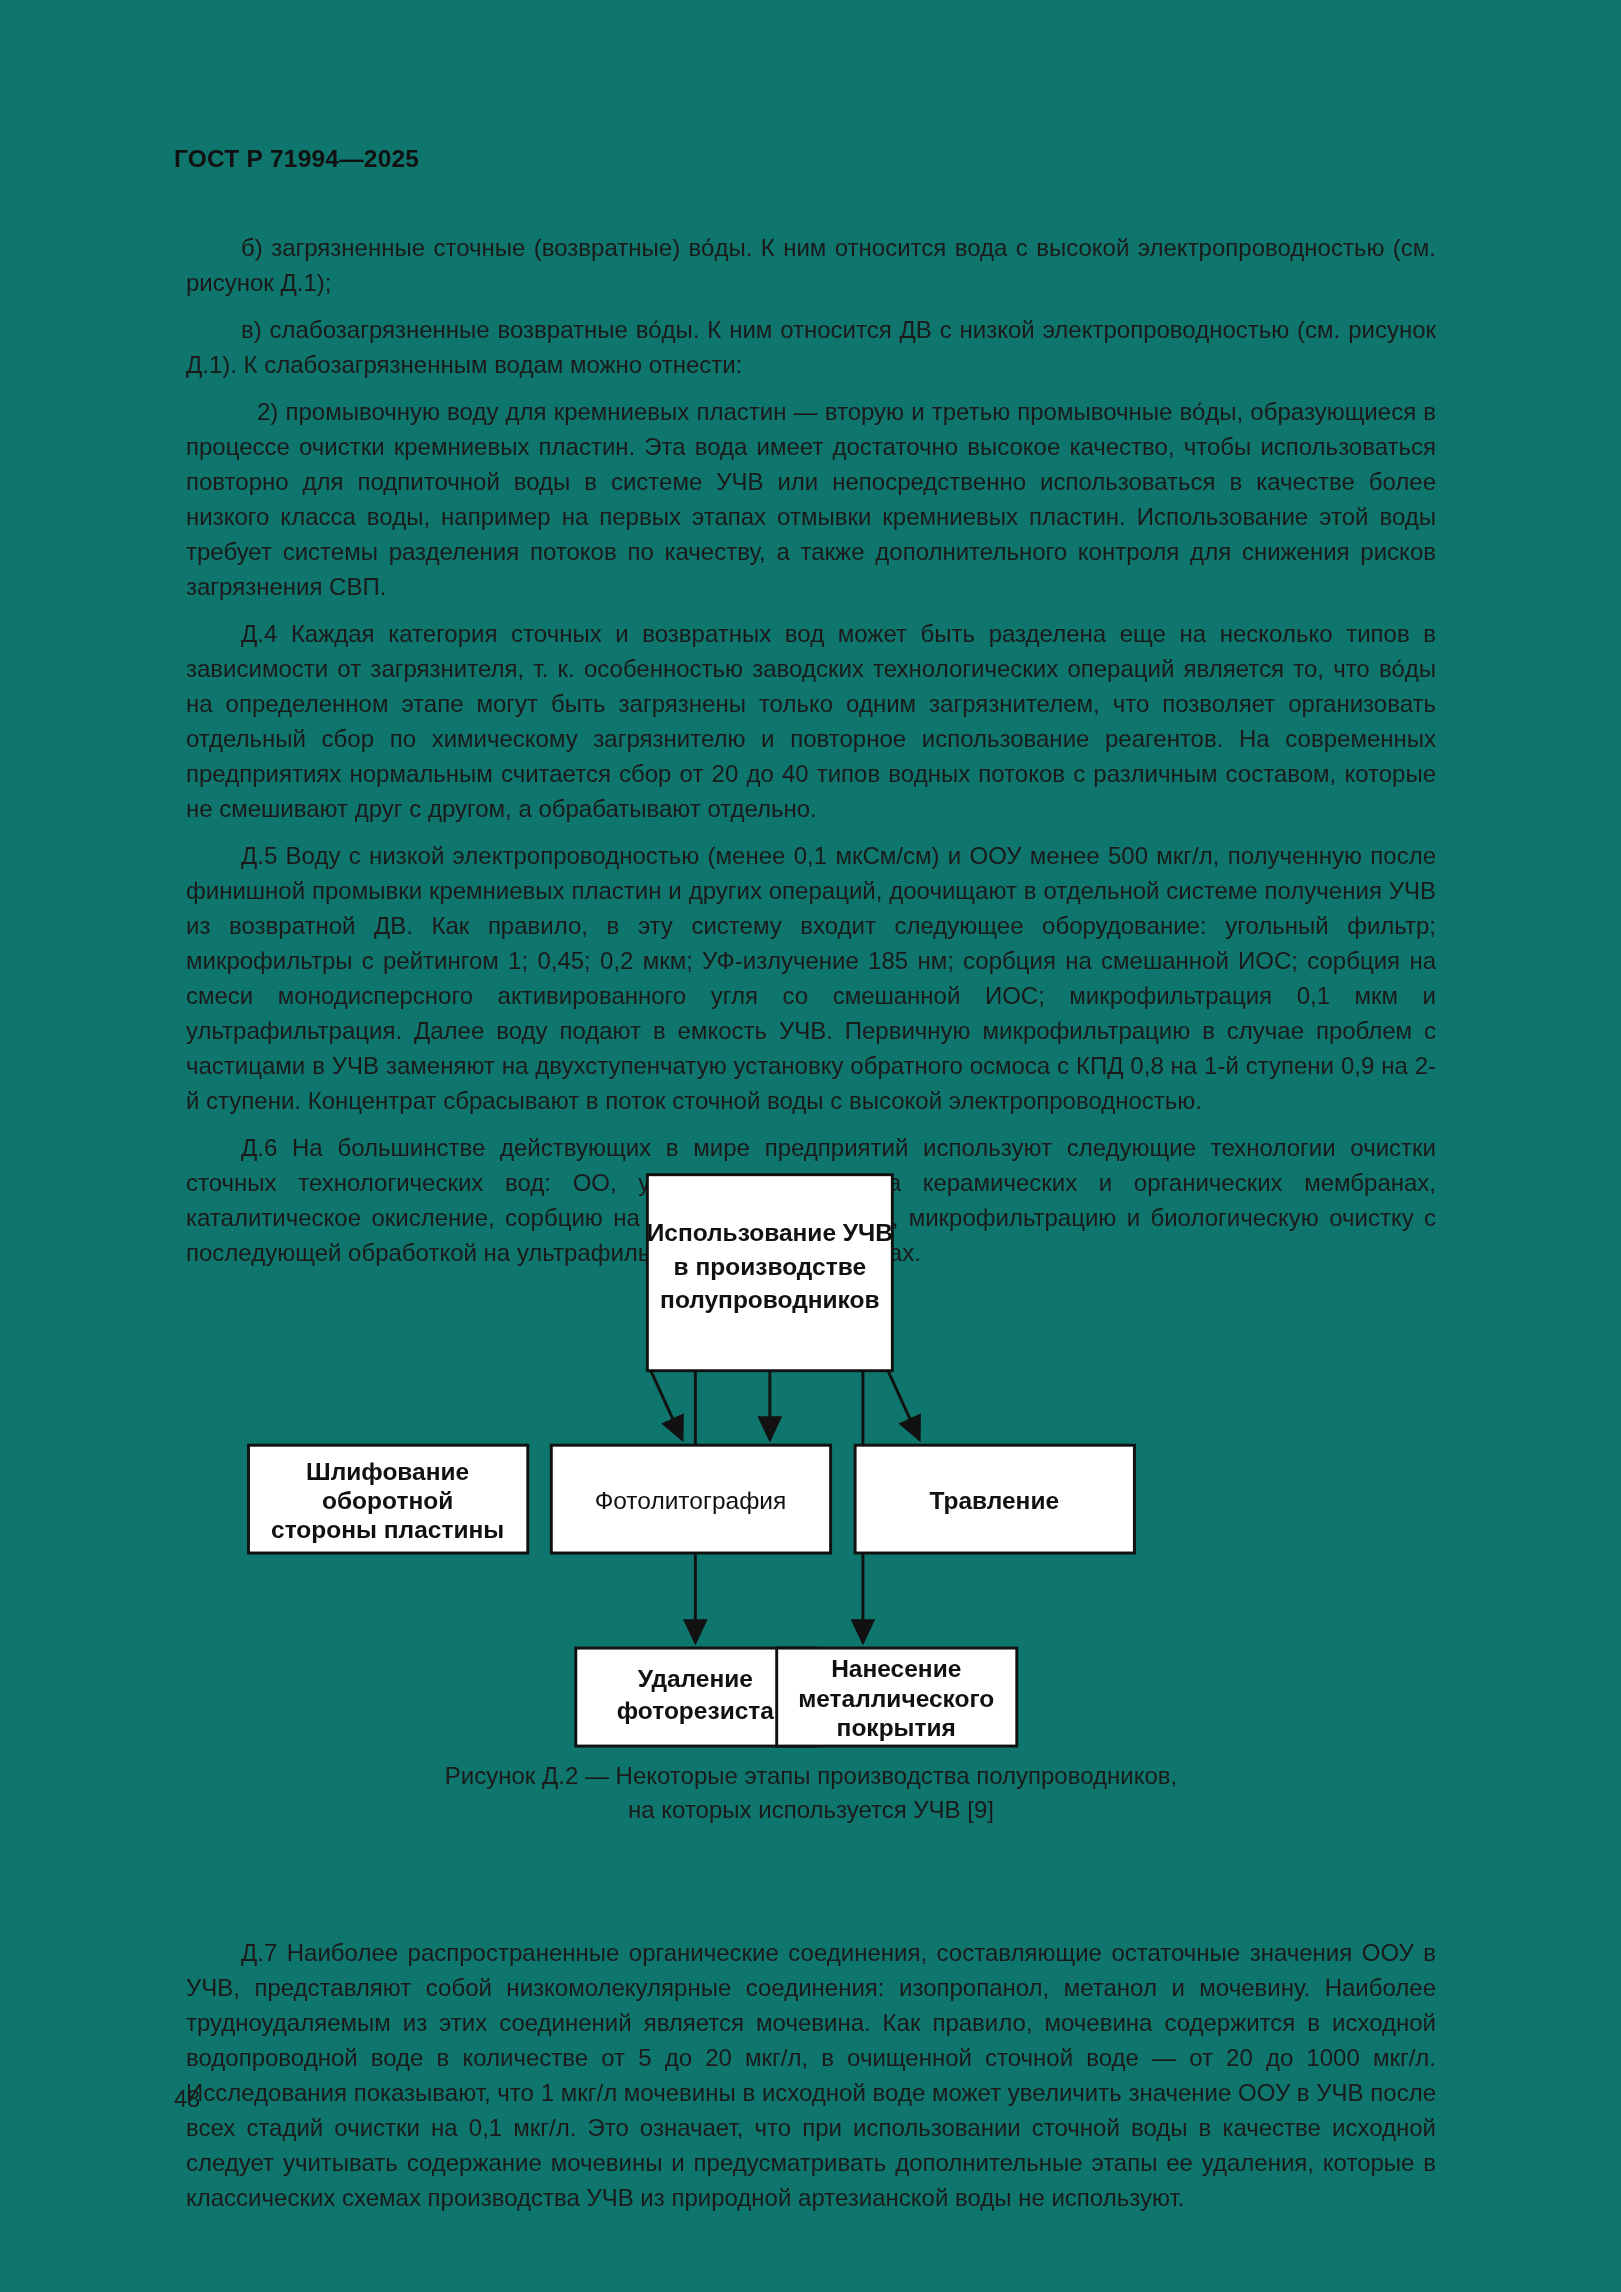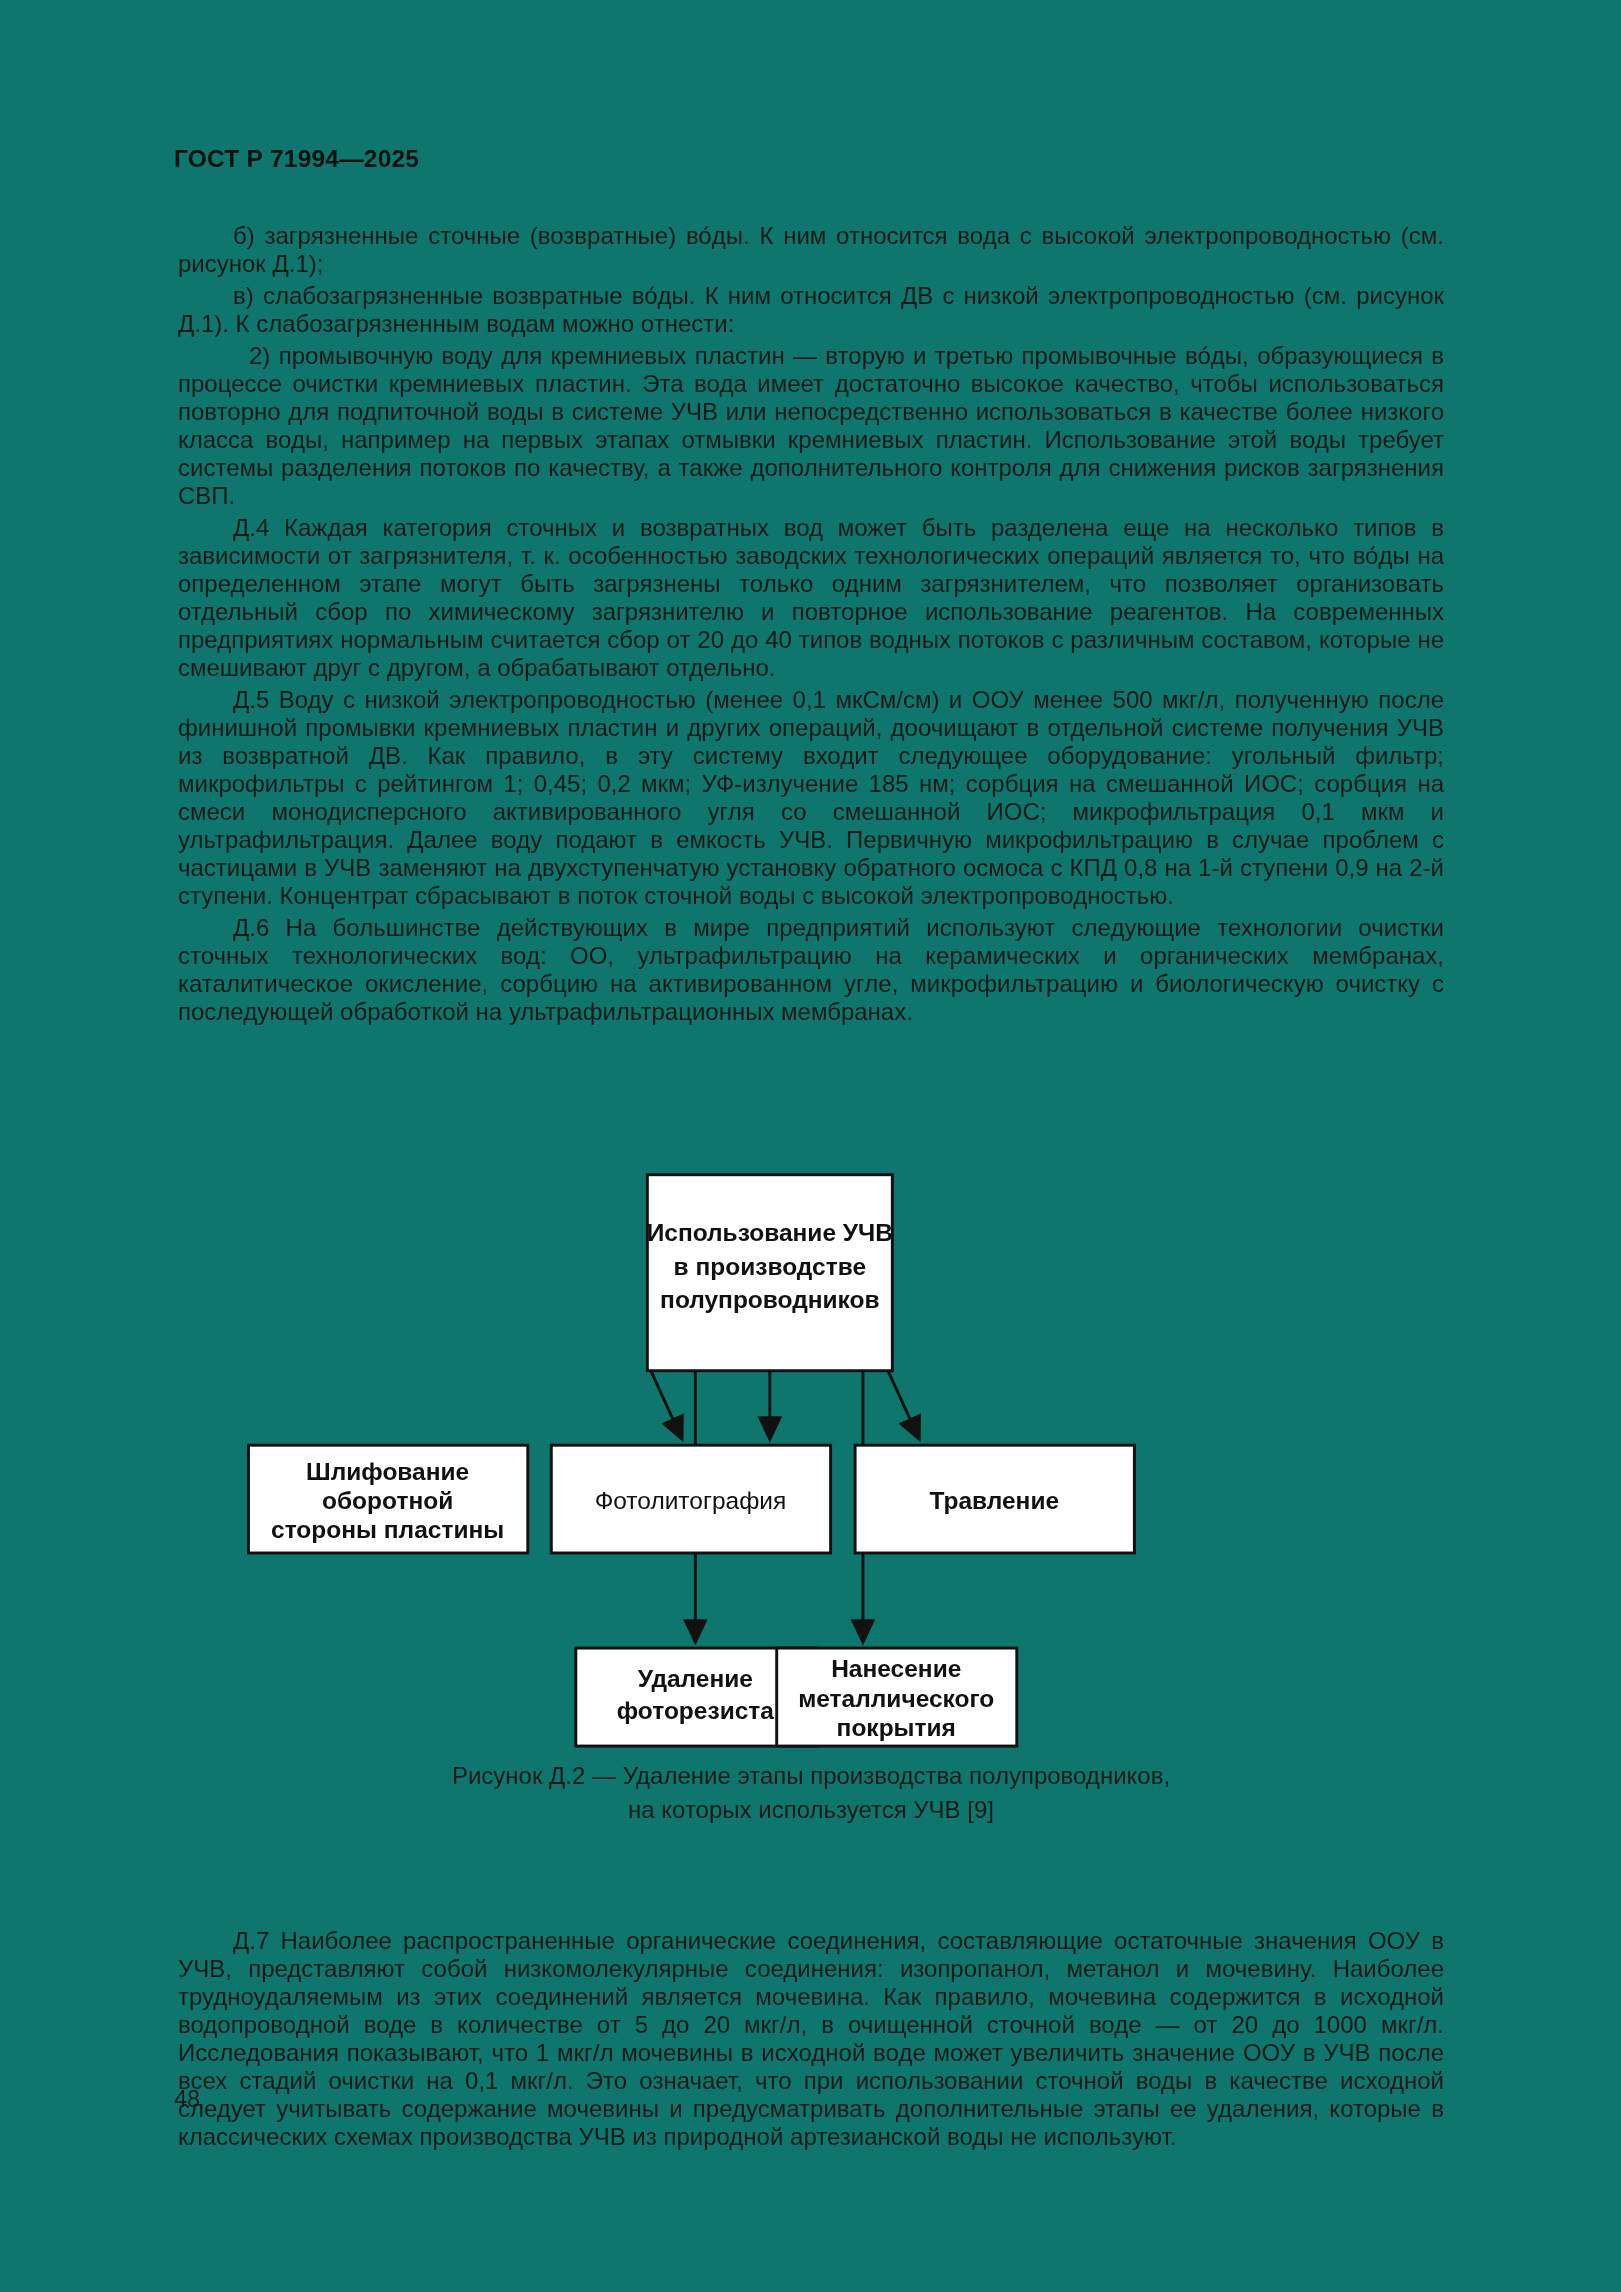--- a/index.html
+++ b/index.html
@@ -31,23 +31,23 @@
 
   
   .content {
     position: absolute;
     left: 174px;
     top: 218px;
     width: 1274px;
   }
 
   p.t {
-    margin: 4px;
+    margin: 12px;
     font-size: 24px;
-    line-height: 28px;
+    line-height: 35px;
     text-align: justify;
     text-justify: inter-word;
     hyphens: manual;
     color: #1a1a1a;
   }
   p.t.ind-a { text-indent: 55px; }
   p.t.ind-b { text-indent: 71px; }
 
   
   .figure {
@@ -155,21 +155,21 @@
 
       <rect x="615" y="497" width="245" height="100" fill="#ffffff" stroke="#111111" stroke-width="3"></rect>
       <text class="nbox-text" x="737" y="527" text-anchor="middle">Нанесение</text>
       <text class="nbox-text" x="737" y="557" text-anchor="middle">металлического</text>
       <text class="nbox-text" x="737" y="587" text-anchor="middle">покрытия</text>
 
     </svg>
   </div>
 
   <div class="fig-caption">
-    <div>Рисунок Д.2 — Удаление этапы производства полупроводников,</div>
+    <div>Рисунок Д.2 — Некоторые этапы производства полупроводников,</div>
     <div>на которых используется УЧВ [9]</div>
   </div>
 
   <div class="content-lower">
     <p class="t ind-a">Д.7 Наиболее распространенные органические соединения, составляющие остаточные значения ООУ в УЧВ, представляют собой низкомолекулярные соединения: изопропанол, метанол и мочевину. Наиболее трудноудаляемым из этих соединений является мочевина. Как правило, мочевина содержится в исходной водопроводной воде в количестве от 5 до 20 мкг/л, в очищенной сточной воде — от 20 до 1000 мкг/л. Исследования показывают, что 1 мкг/л мочевины в исходной воде может увеличить значение ООУ в УЧВ после всех стадий очистки на 0,1 мкг/л. Это означает, что при использовании сточной воды в качестве исходной следует учитывать содержание мочевины и предусматривать дополнительные этапы ее удаления, которые в классических схемах производства УЧВ из природной артезианской воды не используют.</p>
   </div>
 
   <div class="page-number">48</div>
 
 </div>

